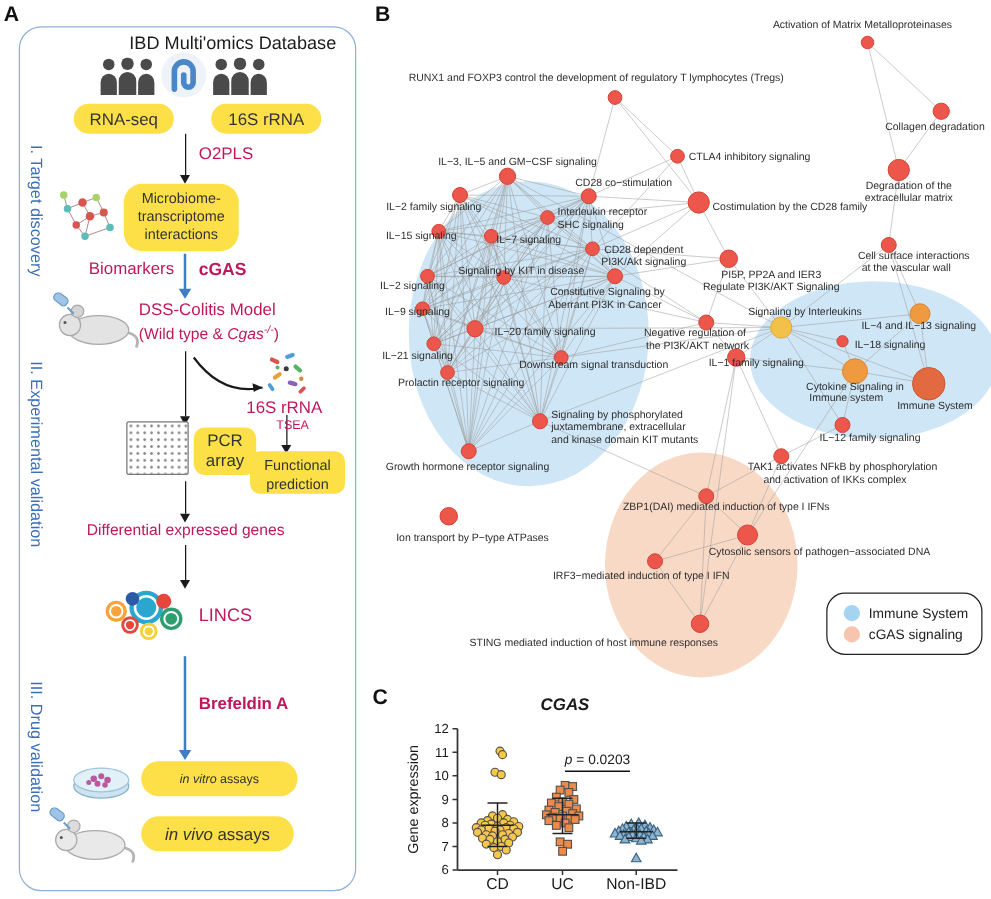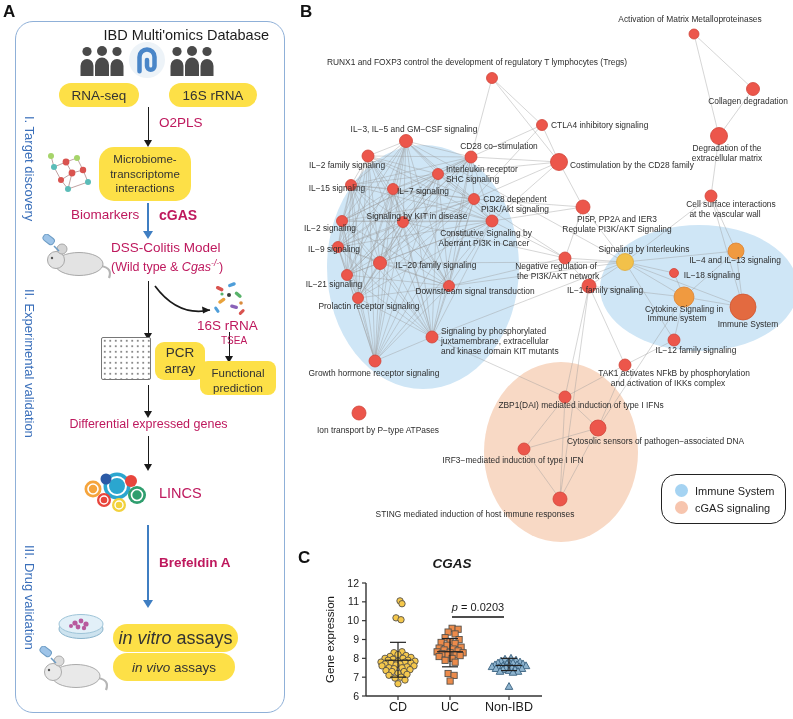--- a/index.html
+++ b/index.html
@@ -189,21 +189,21 @@
       <ellipse cx="25" cy="19" rx="22" ry="9.5" fill="#e2f0f8" stroke="#9ec4d8"></ellipse>
       <g fill="#b85a9e">
           <circle cx="19" cy="18" r="2.6"></circle>
           <circle cx="25" cy="16" r="2.4"></circle>
           <circle cx="30" cy="19" r="2.6"></circle>
           <circle cx="22" cy="22" r="2.4"></circle>
           <circle cx="28" cy="23" r="2.2"></circle>
           <circle cx="15" cy="21" r="2"></circle>
         </g>
     </svg>
-    <div class="pill" style="left:97px;top:602px;width:125px;height:28px;font-size:18px;">
+    <div class="pill" style="left:97px;top:587px;width:125px;height:28px;font-size:10px;">
       <span><i>in vitro</i><span> assays</span></span>
     </div>
 
     <svg class="icon" style="left:22px;top:624px;" width="72" height="46" viewBox="0 0 72 46">
       <path d="M60,32 q12,2 8,12" fill="none" stroke="#b5b5b5" stroke-width="2.2"></path>
       <ellipse cx="38" cy="30" rx="24" ry="11.5" fill="#e9e9e9" stroke="#ababab"></ellipse>
       <circle cx="15" cy="26" r="8.5" fill="#e9e9e9" stroke="#ababab"></circle>
       <circle cx="21" cy="15" r="5" fill="#dcdcdc" stroke="#ababab"></circle>
       <circle cx="11" cy="24" r="1.2" fill="#555"></circle>
       <rect x="2" y="2" width="12" height="7" rx="3" transform="rotate(38 8 5)" fill="#9ec4e8" stroke="#6d9cc4"></rect>

